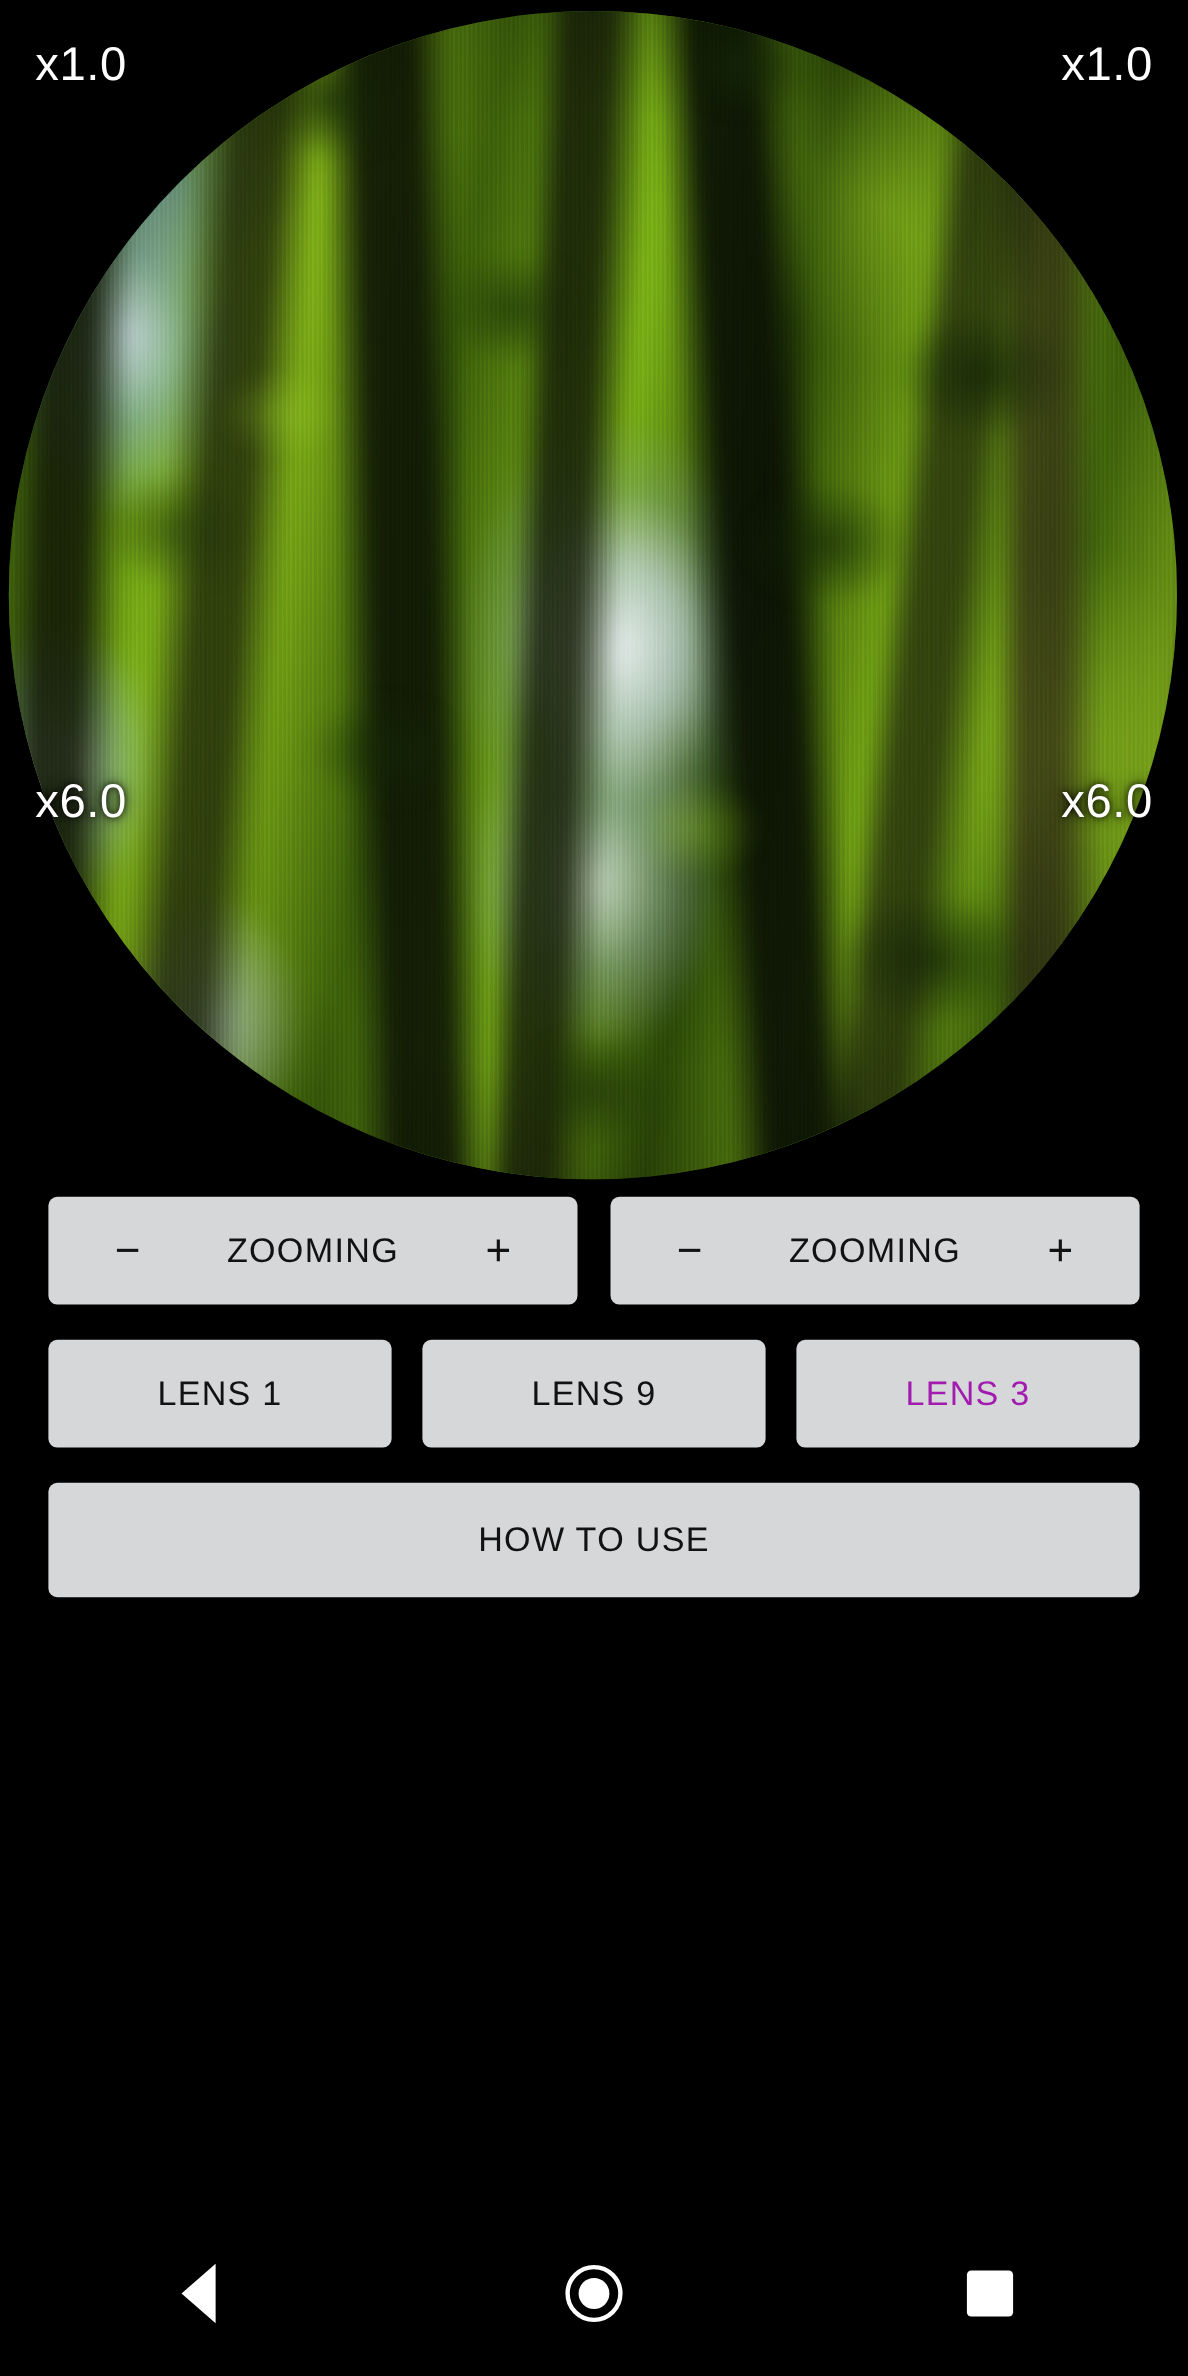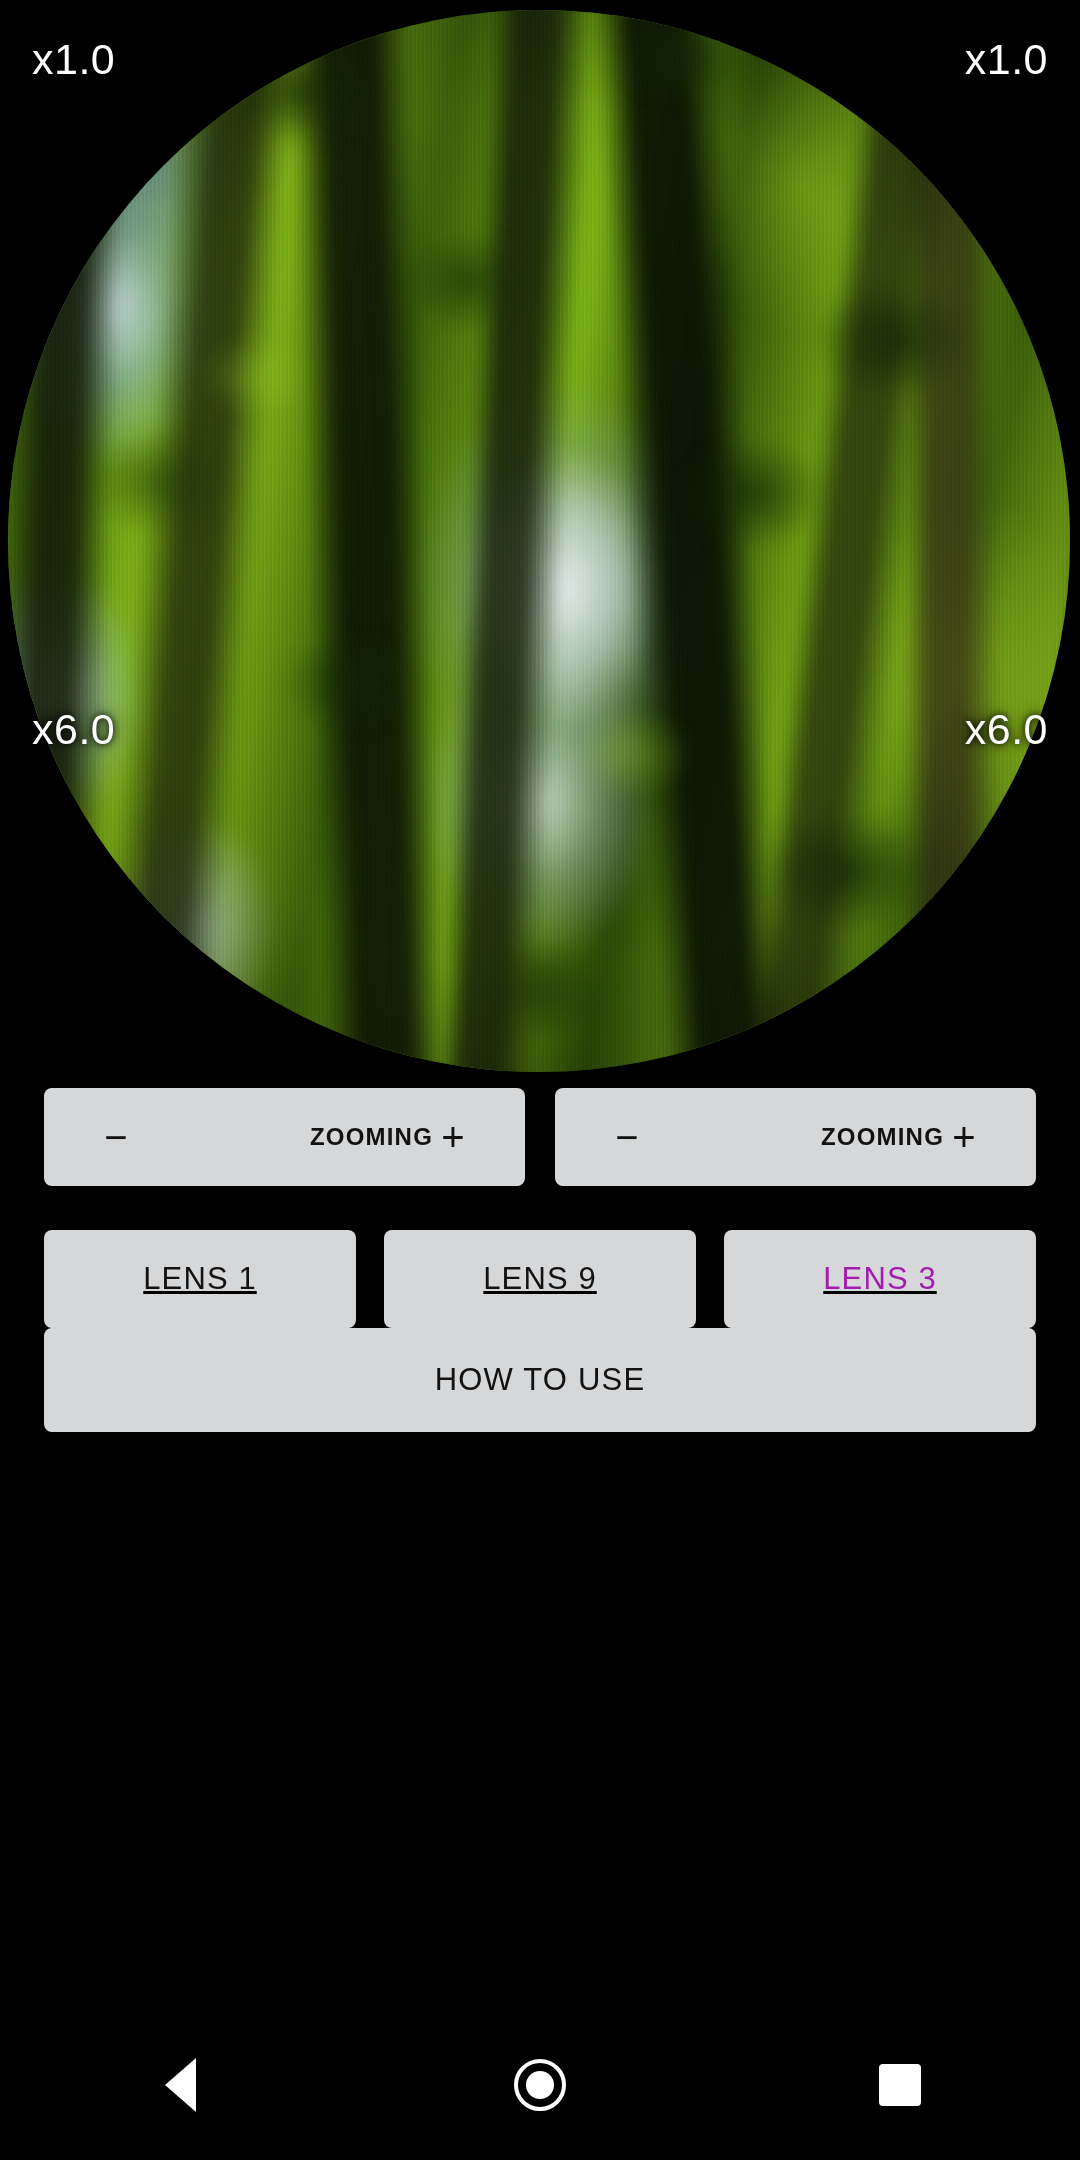--- a/index.html
+++ b/index.html
@@ -173,41 +173,39 @@
   .zoom-btn .sym {
     font-size: 40px;
     font-weight: 400;
     line-height: 1;
     width: 40px;
     text-align: center;
     letter-spacing: 0;
   }
   .zoom-btn .zoom-txt {
     flex: 1 1 auto;
-    text-align: right;
-    font-size: 24px;
+    text-align: center;
+    font-size: 31px;
     letter-spacing: 1.2px;
-    font-weight: bold;
   }
 
   
   .row-lens {
     display: flex;
     gap: 28px;
-    margin-top: 44px;
-    text-decoration: underline;
+    margin-top: 32px;
   }
   .lens-btn {
     flex: 1 1 0;
     height: 98px;
   }
   .lens-btn.active { color: #a21caf; }
 
   
-  .row-help { }
+  .row-help { margin-top: 32px; }
   .help-btn {
     width: 100%;
     height: 104px;
     letter-spacing: 1.2px;
   }
 
   
   #navbar {
     position: absolute;
     left: 0;

